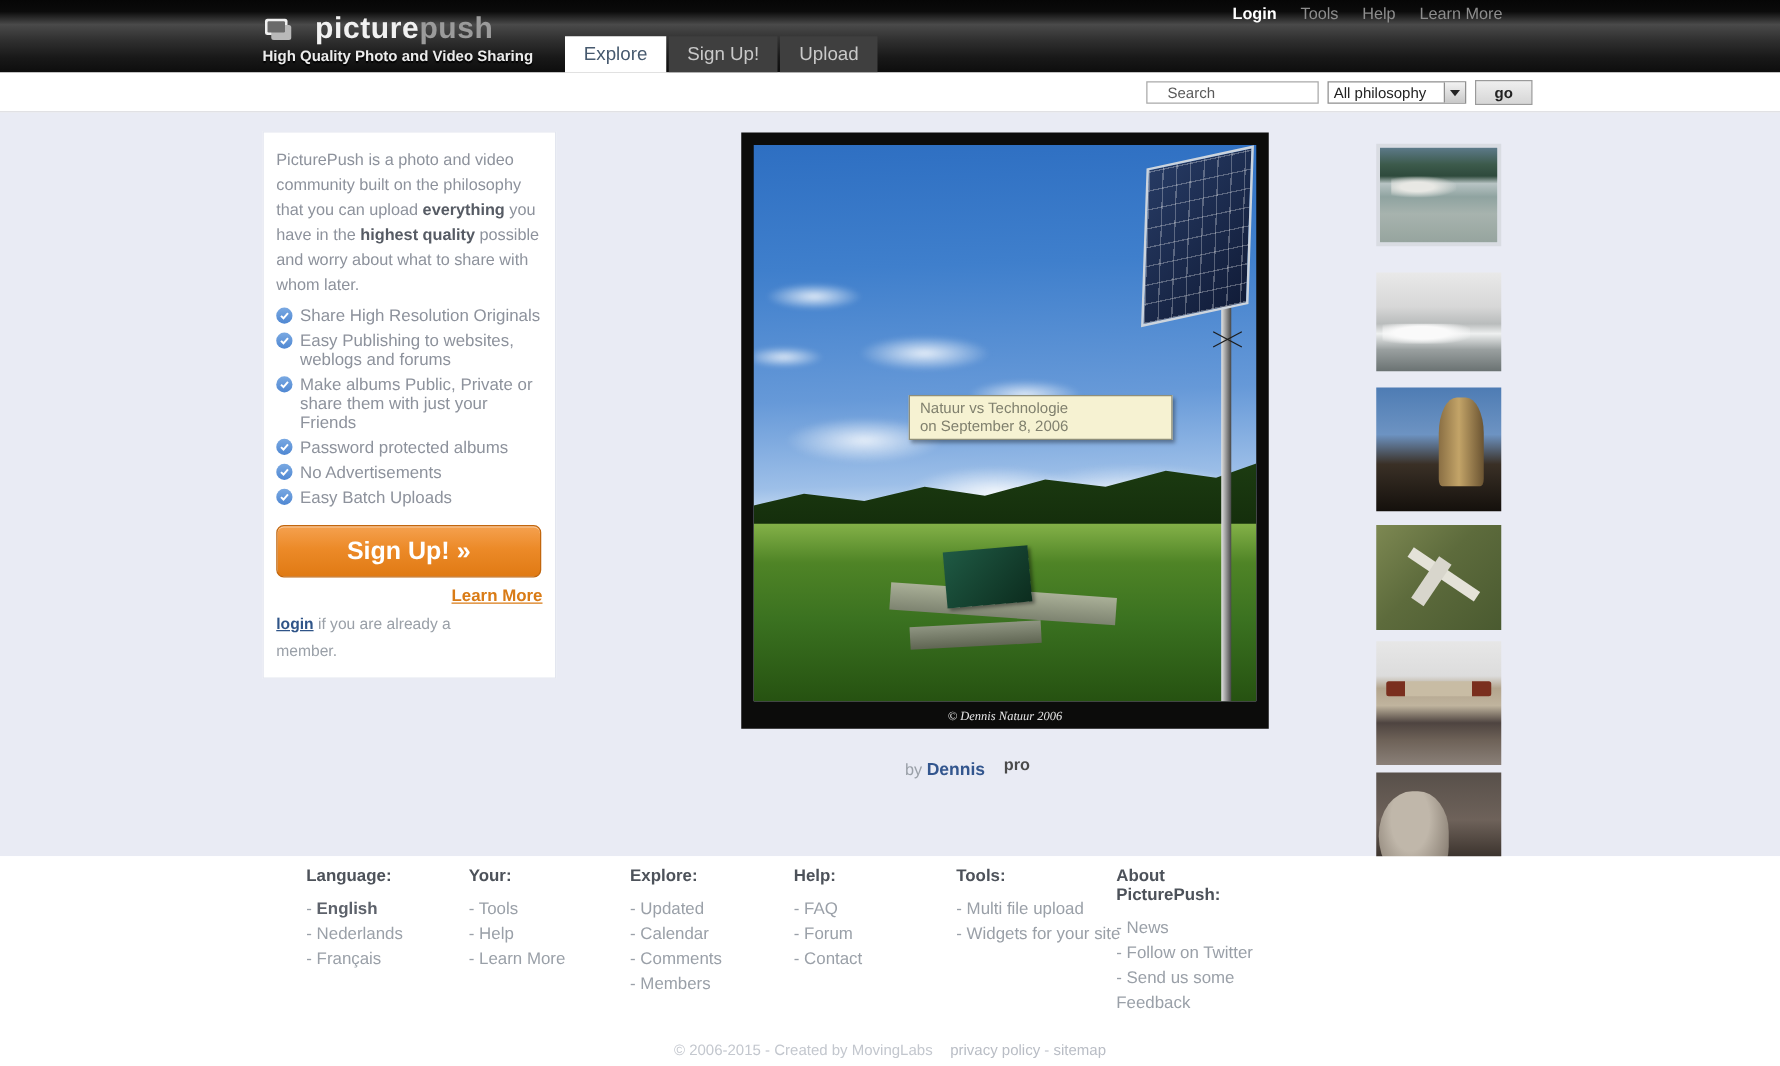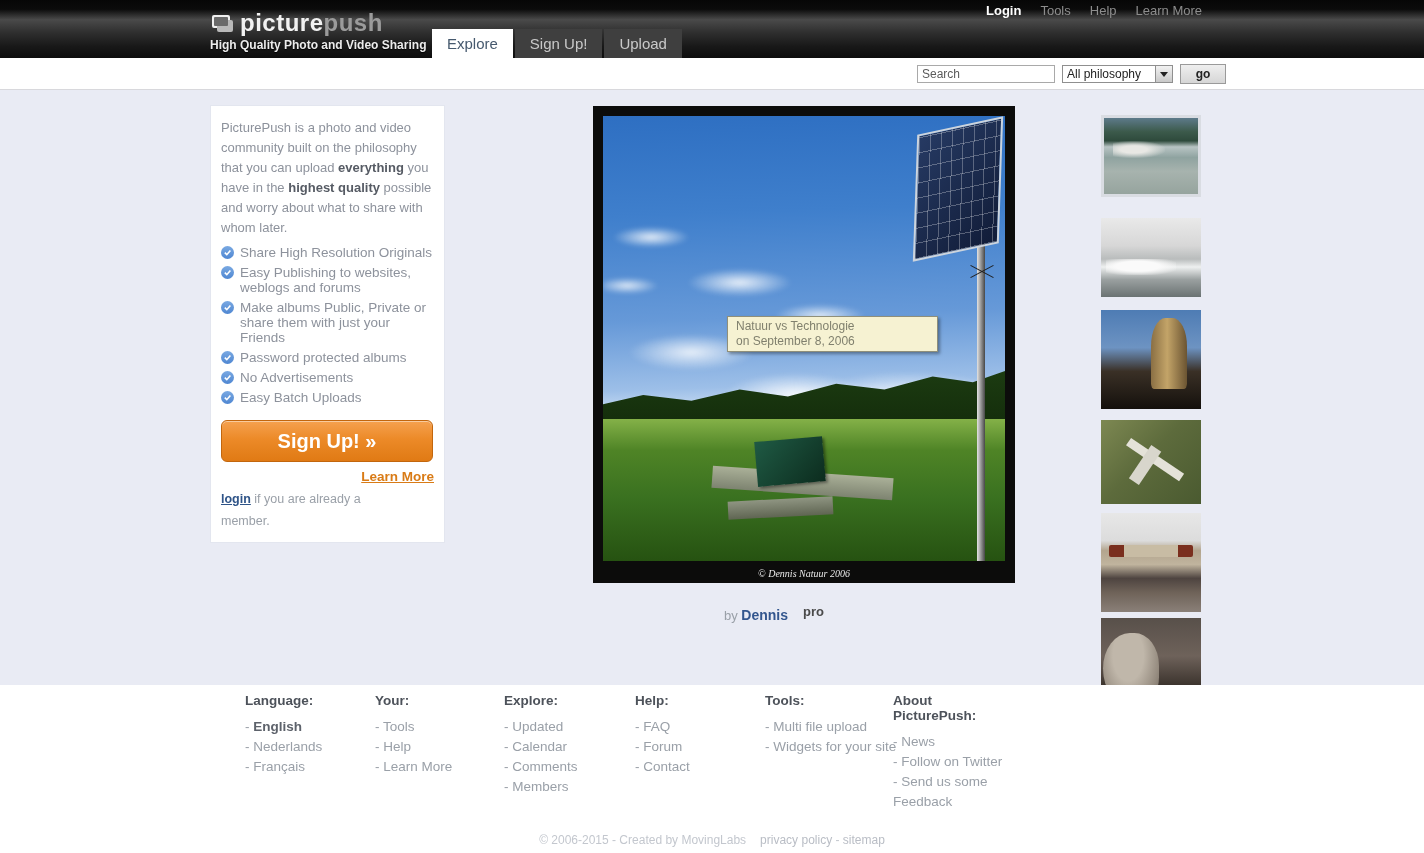--- a/index.html
+++ b/index.html
@@ -10,46 +10,46 @@
     position:relative;
     overflow:hidden;
   }
 
   
   .header {
     position:absolute; left:0; top:0; width:1424px; height:58px;
     background:linear-gradient(180deg,#060606 0%,#0b0b0b 16%,#4a4a4a 34%,#303030 55%,#181818 80%,#0d0d0d 100%);
   }
   .logo { position:absolute; left:210px; top:9px; }
-  .logo-row { display:flex; align-items:center; gap:4px;text-align:center; }
+  .logo-row { display:flex; align-items:center; gap:16px;text-align:center; }
   .logo-row svg { display:block; }
   .logo-text { font-size:24px; font-weight:700; letter-spacing:0.5px; }
   .logo-text .p1 { color:#f2f2f2; }
   .logo-text .p2 { color:#9b9b9b; }
   .tagline { font-size:12px; font-weight:700; color:#ececec; margin-top:1px; text-shadow:0 1px 1px #000; }
 
   .topnav { position:absolute; right:222px; top:3px; display:flex; gap:19px; font-size:13px; }
   .topnav a { text-decoration:none; color:#8d8d8d; cursor:pointer; }
   .topnav a.primary { color:#ffffff; font-weight:700; }
 
-  .tabs { position:absolute; left:432px; bottom:0; display:flex; gap:2px; }
+  .tabs { position:absolute; left:452px; bottom:0; display:flex; gap:2px; }
   .tab {
     height:29px; line-height:29px; padding:0 15px; font-size:15px;
     background:#3f3f3f; color:#c9c9c9; cursor:pointer; text-decoration:none;
   }
   .tab.active { background:#ffffff; color:#46596e; }
 
   
   .searchstrip {
     position:absolute; left:0; top:58px; width:1424px; height:32px;
     background:#ffffff; border-bottom:1px solid #d8d8dc;
   }
   .search-input {
     position:absolute; left:917px; top:7px; width:138px; height:18px;
-    border:1px solid #a9a9a9; font-size:12px; color:#5a5a5a; padding:0 4px;
+    border:1px solid #a9a9a9; font-size:12px; color:#5a5a5a; padding:0 16px;
     font-family:"Liberation Sans", sans-serif;
   }
   .gallery-select {
     position:absolute; left:1062px; top:7px; width:111px; height:18px;
     border:1px solid #8f8f8f; background:#ffffff; display:flex; align-items:center;
     cursor:pointer;
   }
   .gallery-select .sel-label { flex:1; font-size:12px; color:#222; padding-left:4px; }
   .gallery-select .sel-btn {
     width:17px; height:100%; border-left:1px solid #8f8f8f;

